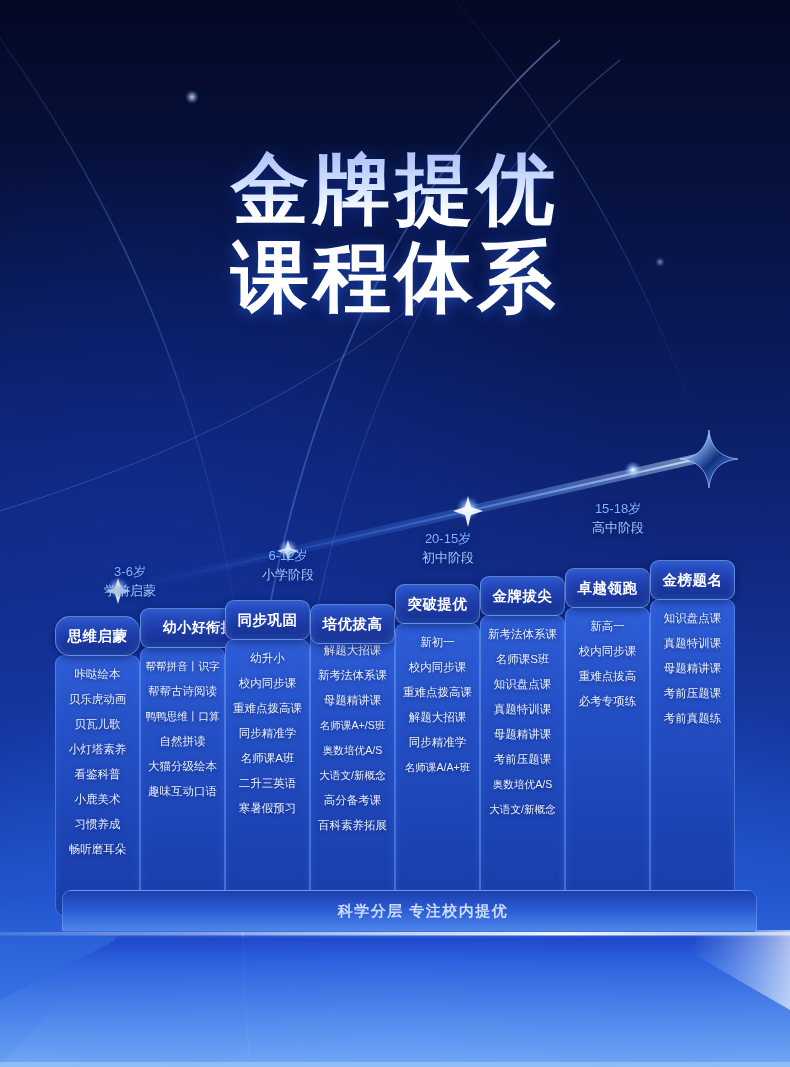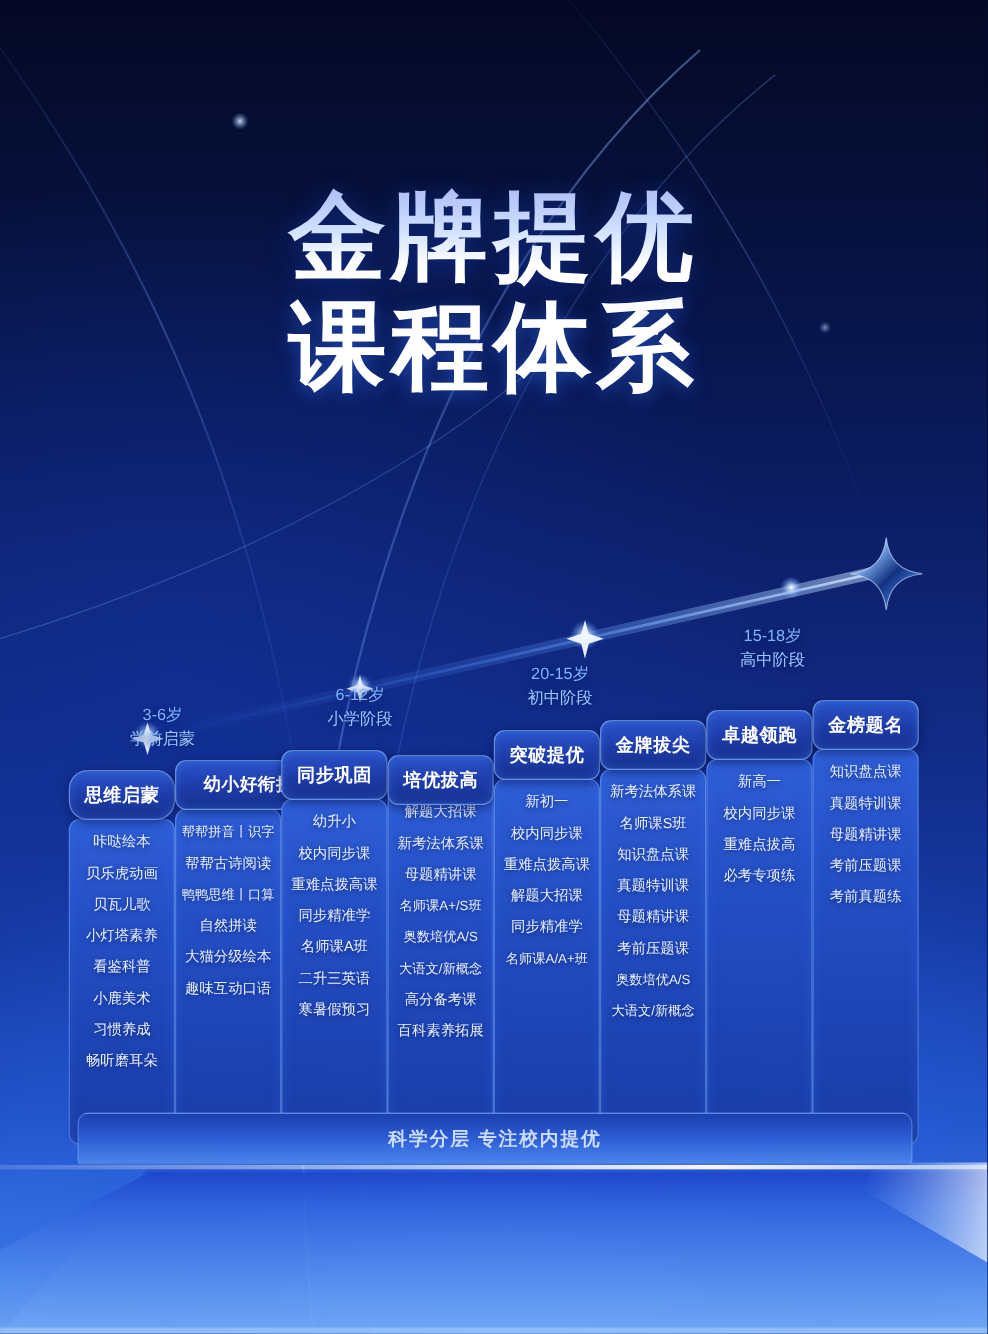--- a/index.html
+++ b/index.html
@@ -78,21 +78,21 @@
   }
   .col .body .it.sm{font-size:10.6px;}
 
   
   .banner{
     position:absolute;left:62px;top:890px;width:666px;height:40px;
     border-radius:9px 9px 4px 4px;
     background:linear-gradient(180deg,#1d3fae 0%, #2a5ad2 45%, #4b86ec 100%);
     border:1px solid rgba(150,195,255,0.35);
     display:flex;align-items:center;justify-content:center;
-    color:#ccdcff;font-size:15px;font-weight:bold;letter-spacing:1.5px;
+    color:#ccdcff;font-size:15px;font-weight:bold;letter-spacing:1.5px;padding-left:27px;
   }
 </style>
 </head>
 <body>
 
 <div id="stage">
 
   <svg class="bgsvg" viewBox="0 0 790 1067">
     <defs>
       <linearGradient id="arcg" x1="0" y1="0" x2="1" y2="1">

